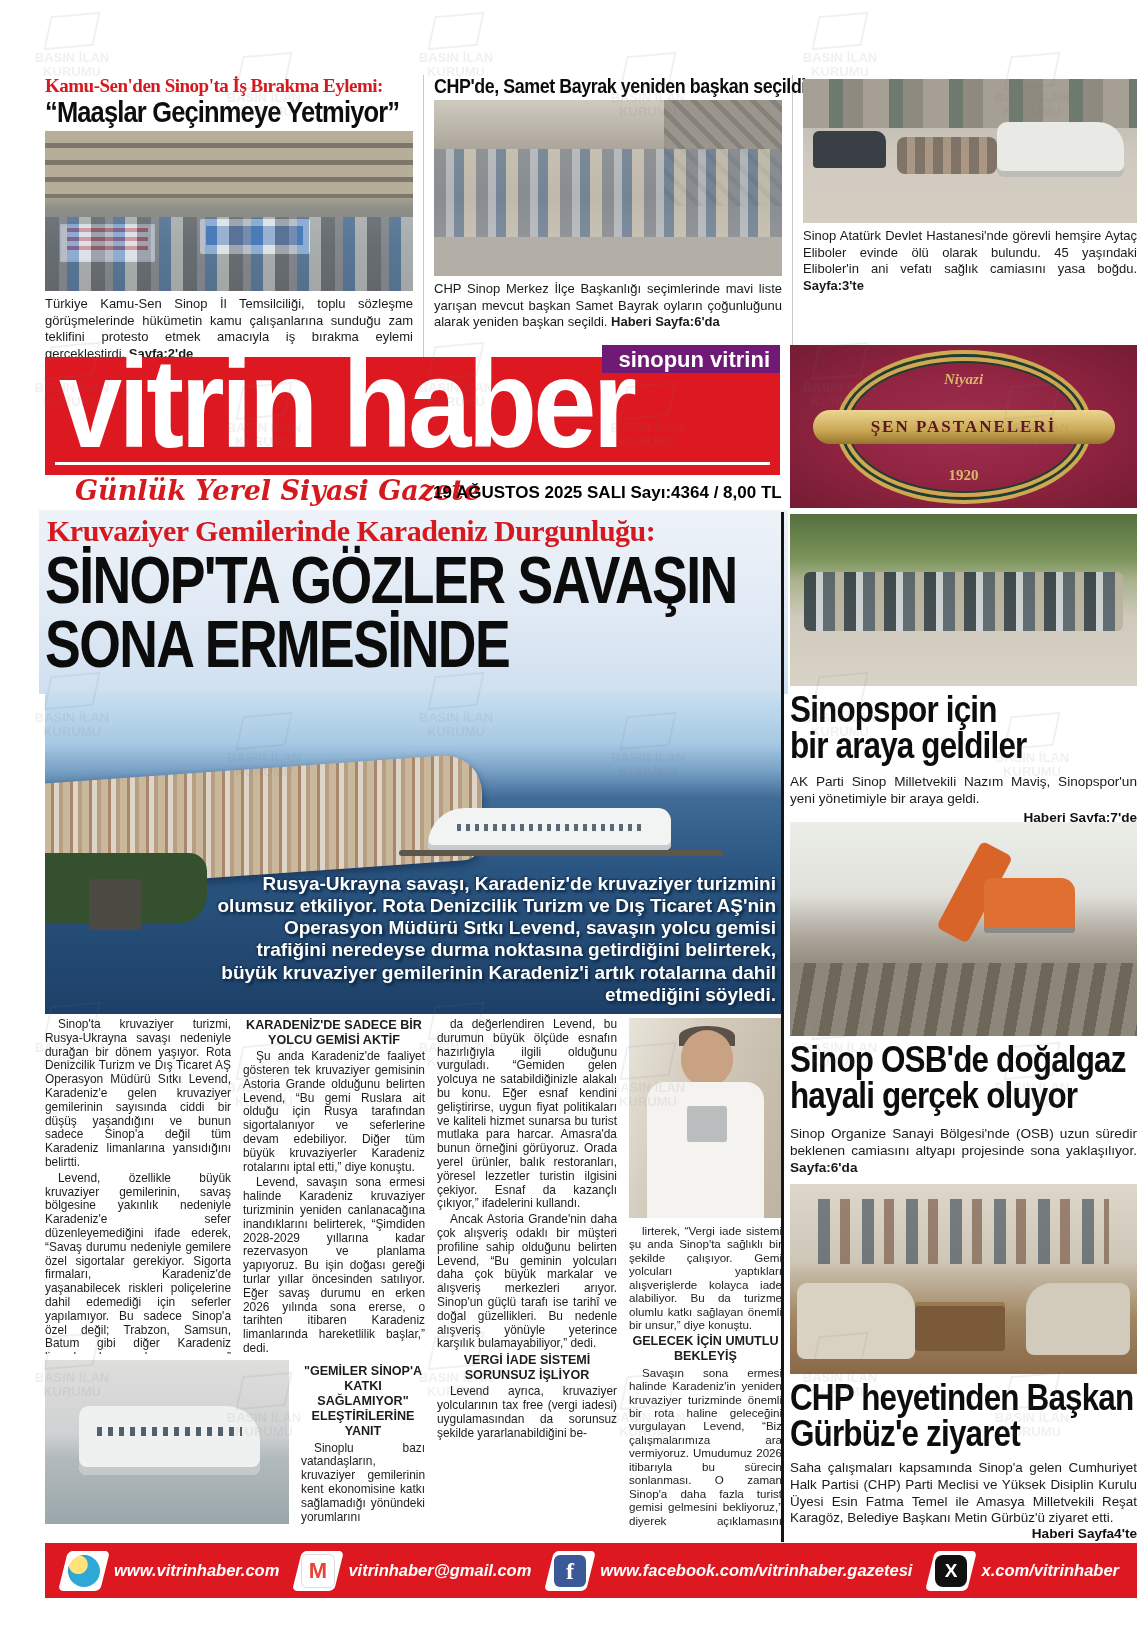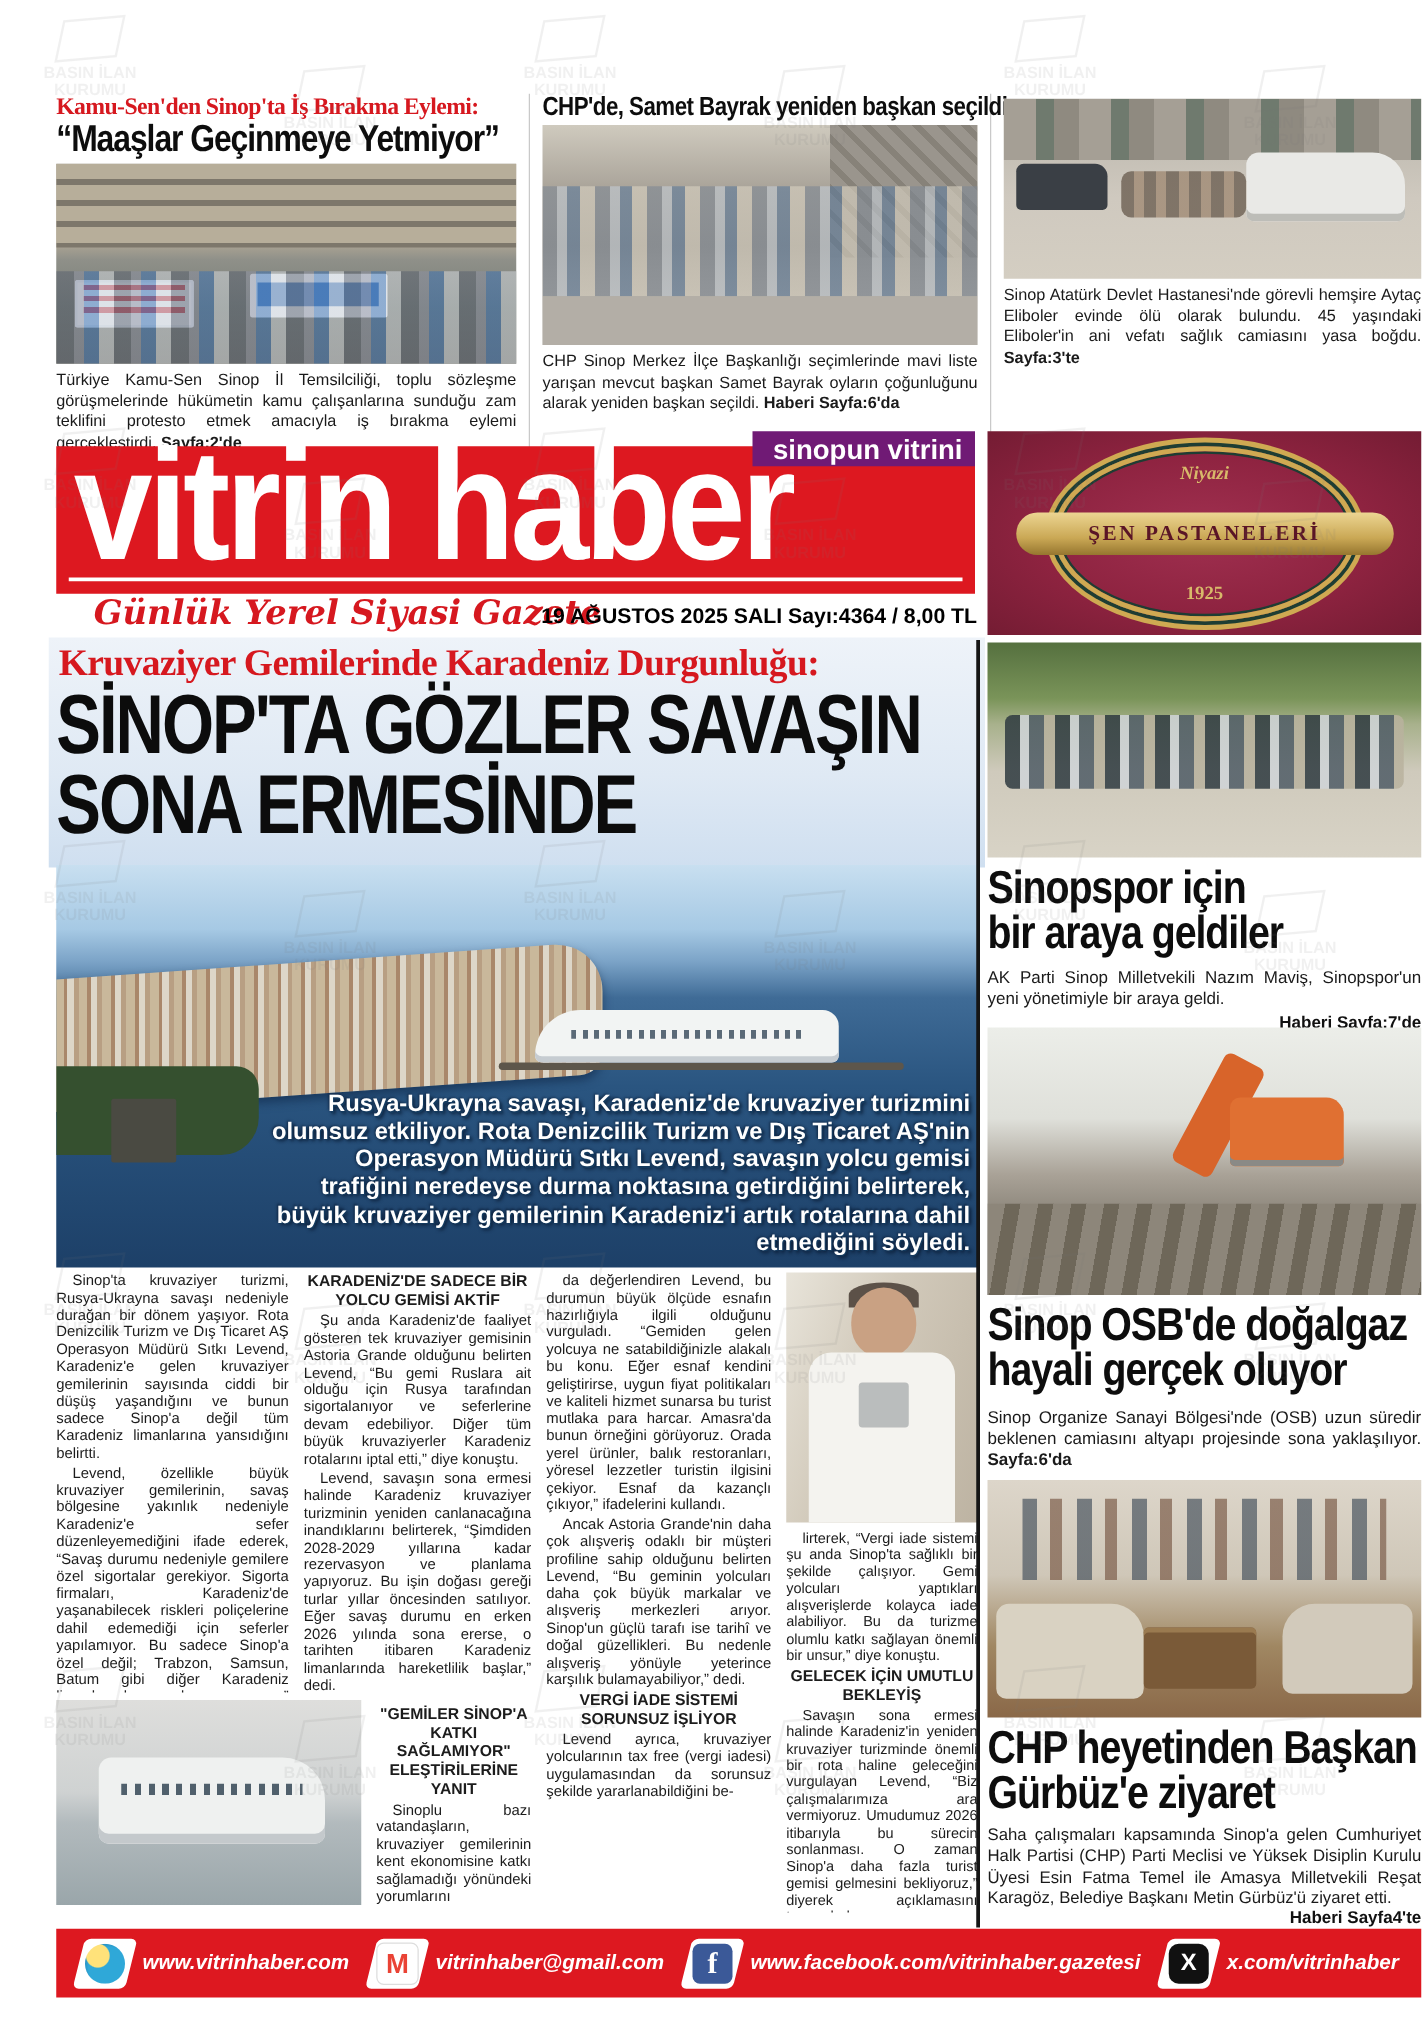--- a/index.html
+++ b/index.html
@@ -257,21 +257,21 @@
     <div class="mast-line"></div>
   </div>
   <div class="mast-script">Günlük Yerel Siyasi Gazete</div>
   <div class="mast-date">19 AĞUSTOS 2025 SALI Sayı:4364 / 8,00 TL</div>
   <div class="ad">
     <div class="ad-oval"></div>
     <div class="ad-top">Niyazi</div>
     <div class="ad-pin">
       <span class="ad-name">ŞEN PASTANELERİ</span>
     </div>
-    <div class="ad-year">1925</div>
+    <div class="ad-year">1920</div>
   </div>
 </div>
 
 <div class="abs main-story" style="height:560px;">
   <div class="main-head-bg"></div>
   <div class="main-kicker">Kruvaziyer Gemilerinde Karadeniz Durgunluğu:</div>
   <div class="main-headline">
     <span class="cond">SİNOP'TA GÖZLER SAVAŞIN</span><br>
     <span class="cond">SONA ERMESİNDE</span>
   </div>

